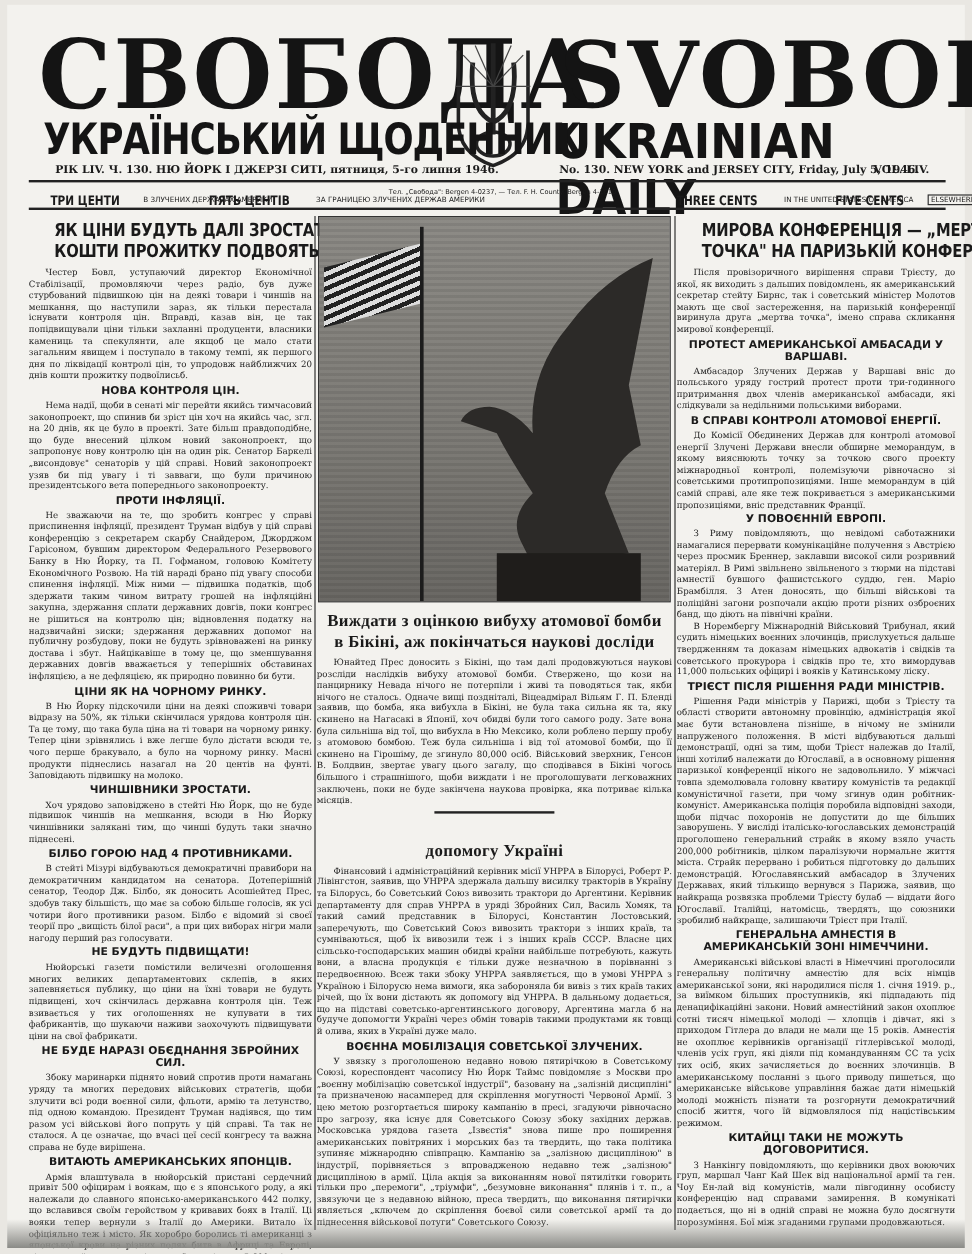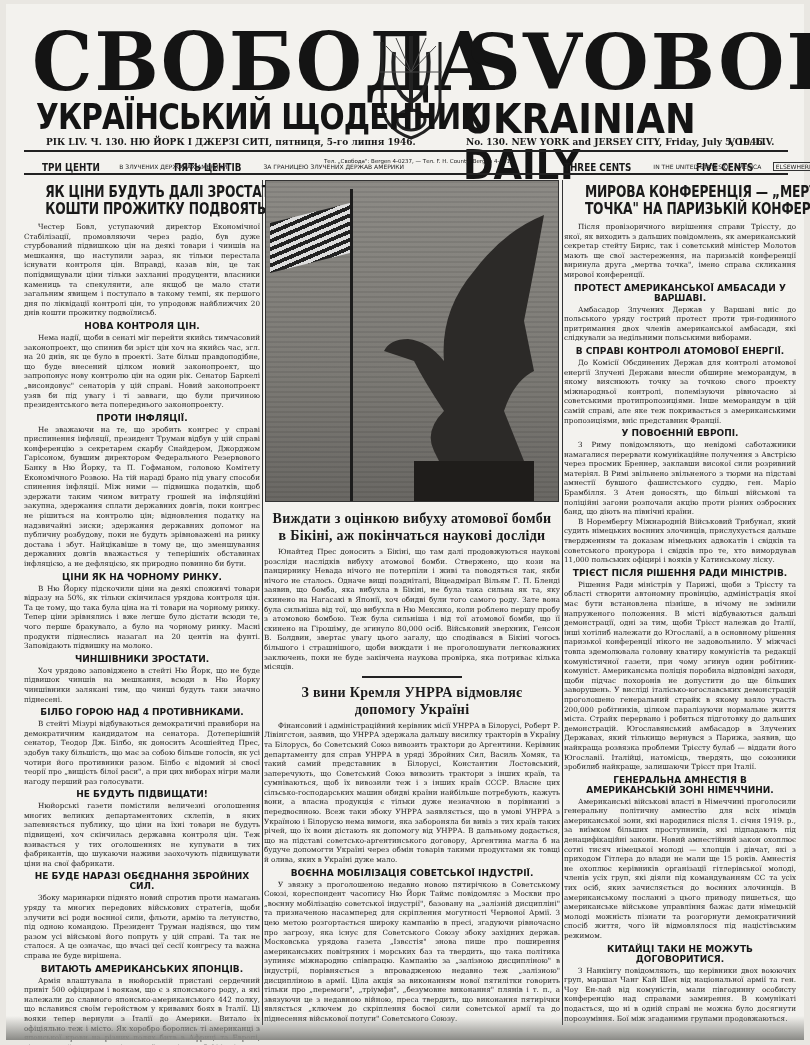--- a/index.html
+++ b/index.html
@@ -113,25 +113,25 @@
         <rect x="30" y="250" width="120" height="40" fill="#1f1d1b"></rect>
       </svg>
     </div>
     <h1 class="mid-head" style="margin-top:8px;">
       <span>Виждати з оцінкою вибуху атомової бомби</span><br>
       <span>в Бікіні, аж покінчаться наукові досліди</span>
     </h1>
     <p class="t">Юнайтед Прес доносить з Бікіні, що там далі продовжуються наукові розсліди наслідків вибуху атомової бомби. Ствержено, що кози на панцирнику Невада нічого не потерпіли і живі та поводяться так, якби нічого не сталось. Одначе вищі поздніталі, Віцеадмірал Вільям Г. П. Бленді заявив, що бомба, яка вибухла в Бікіні, не була така сильна як та, яку скинено на Нагасакі в Японії, хоч обидві були того самого роду. Зате вона була сильніша від тої, що вибухла в Ню Мексико, коли роблено першу пробу з атомовою бомбою. Теж була сильніша і від тої атомової бомби, що її скинено на Гірошіму, де згинуло 80,000 осіб. Військовий зверхник, Генсон В. Болдвин, звертає увагу цього загалу, що сподівався в Бікіні чогось більшого і страшнішого, щоби виждати і не проголошувати легковажних заключень, поки не буде закінчена наукова провірка, яка потриває кілька місяців.</p>
     <div class="divider"></div>
     <h1 class="mid-head">
-      <span>З вини Кремля УНРРА відмовляє</span><br>
+      <br>
       <span>допомогу Україні</span>
     </h1>
     <p class="t">Фінансовий і адміністраційний керівник місії УНРРА в Білорусі, Роберт Р. Лівінгстон, заявив, що УНРРА здержала дальшу висилку тракторів в Україну та Білорусь, бо Советський Союз вивозить трактори до Аргентини. Керівник департаменту для справ УНРРА в уряді Збройних Сил, Василь Хомяк, та такий самий представник в Білорусі, Константин Лостовський, заперечують, що Советський Союз вивозить трактори з інших країв, та сумніваються, щоб їх вивозили теж і з інших країв СССР. Власне цих сільсько-господарських машин обидві країни найбільше потребують, кажуть вони, а власна продукція є тільки дуже незначною в порівнанні з передвоєнною. Всеж таки збоку УНРРА заявляється, що в умові УНРРА з Україною і Білорусю нема вимоги, яка забороняла би вивіз з тих країв таких річей, що їх вони дістають як допомогу від УНРРА. В дальньому додається, що на підставі советсько-аргентинського договору, Аргентина магла б на будуче допомогти Україні через обмін товарів такими продуктами як товщі й олива, яких в Україні дуже мало.</p>
-    <h2 class="sh">ВОЄННА МОБІЛІЗАЦІЯ СОВЕТСЬКОЇ ІНДУСТРІЇ.</h2>
+    <h2 class="sh">ВОЄННА МОБІЛІЗАЦІЯ СОВЕТСЬКОЇ ЗЛУЧЕНИХ.</h2>
     <p class="t">У звязку з проголошеною недавно новою пятирічкою в Советському Союзі, кореспондент часопису Ню Йорк Таймс повідомляє з Москви про „воєнну мобілізацію советської індустрії", базовану на „залізній дисципліні" та призначеною насамперед для скріплення могутності Червоної Армії. З цею метою розгортається широку кампанію в пресі, згадуючи рівночасно про загрозу, яка існує для Советського Союзу збоку західних держав. Московська урядова газета „Ізвєстія" знова пише про поширення американських повітряних і морських баз та твердить, що така політика зупиняє міжнародню співпрацю. Кампанію за „залізною дисципліною" в індустрії, порівняється з впровадженою недавно теж „залізною" дисципліною в армії. Ціла акція за виконанням нової пятилітки говорить тільки про „перемоги", „тріумфи", „безумовне виконання" плянів і т. п., а звязуючи це з недавною війною, преса твердить, що виконання пятирічки являється „ключем до скріплення боєвої сили советської армії та до піднесення військової потуги" Советського Союзу.</p>
 
   </div>
 
   <div class="col right">
     <h1 class="head">
       <span>МИРОВА КОНФЕРЕНЦІЯ — „МЕРТВА</span><br>
       <span>ТОЧКА" НА ПАРИЗЬКІЙ КОНФЕРЕНЦІЇ</span>
     </h1>
     <p class="t">Після провізоричного вирішення справи Трієсту, до якої, як виходить з дальших повідомлень, як американський секретар стейту Бирнс, так і советський міністер Молотов мають ще свої застереження, на паризькій конференції виринула друга „мертва точка", імено справа скликання мирової конференції.</p>

